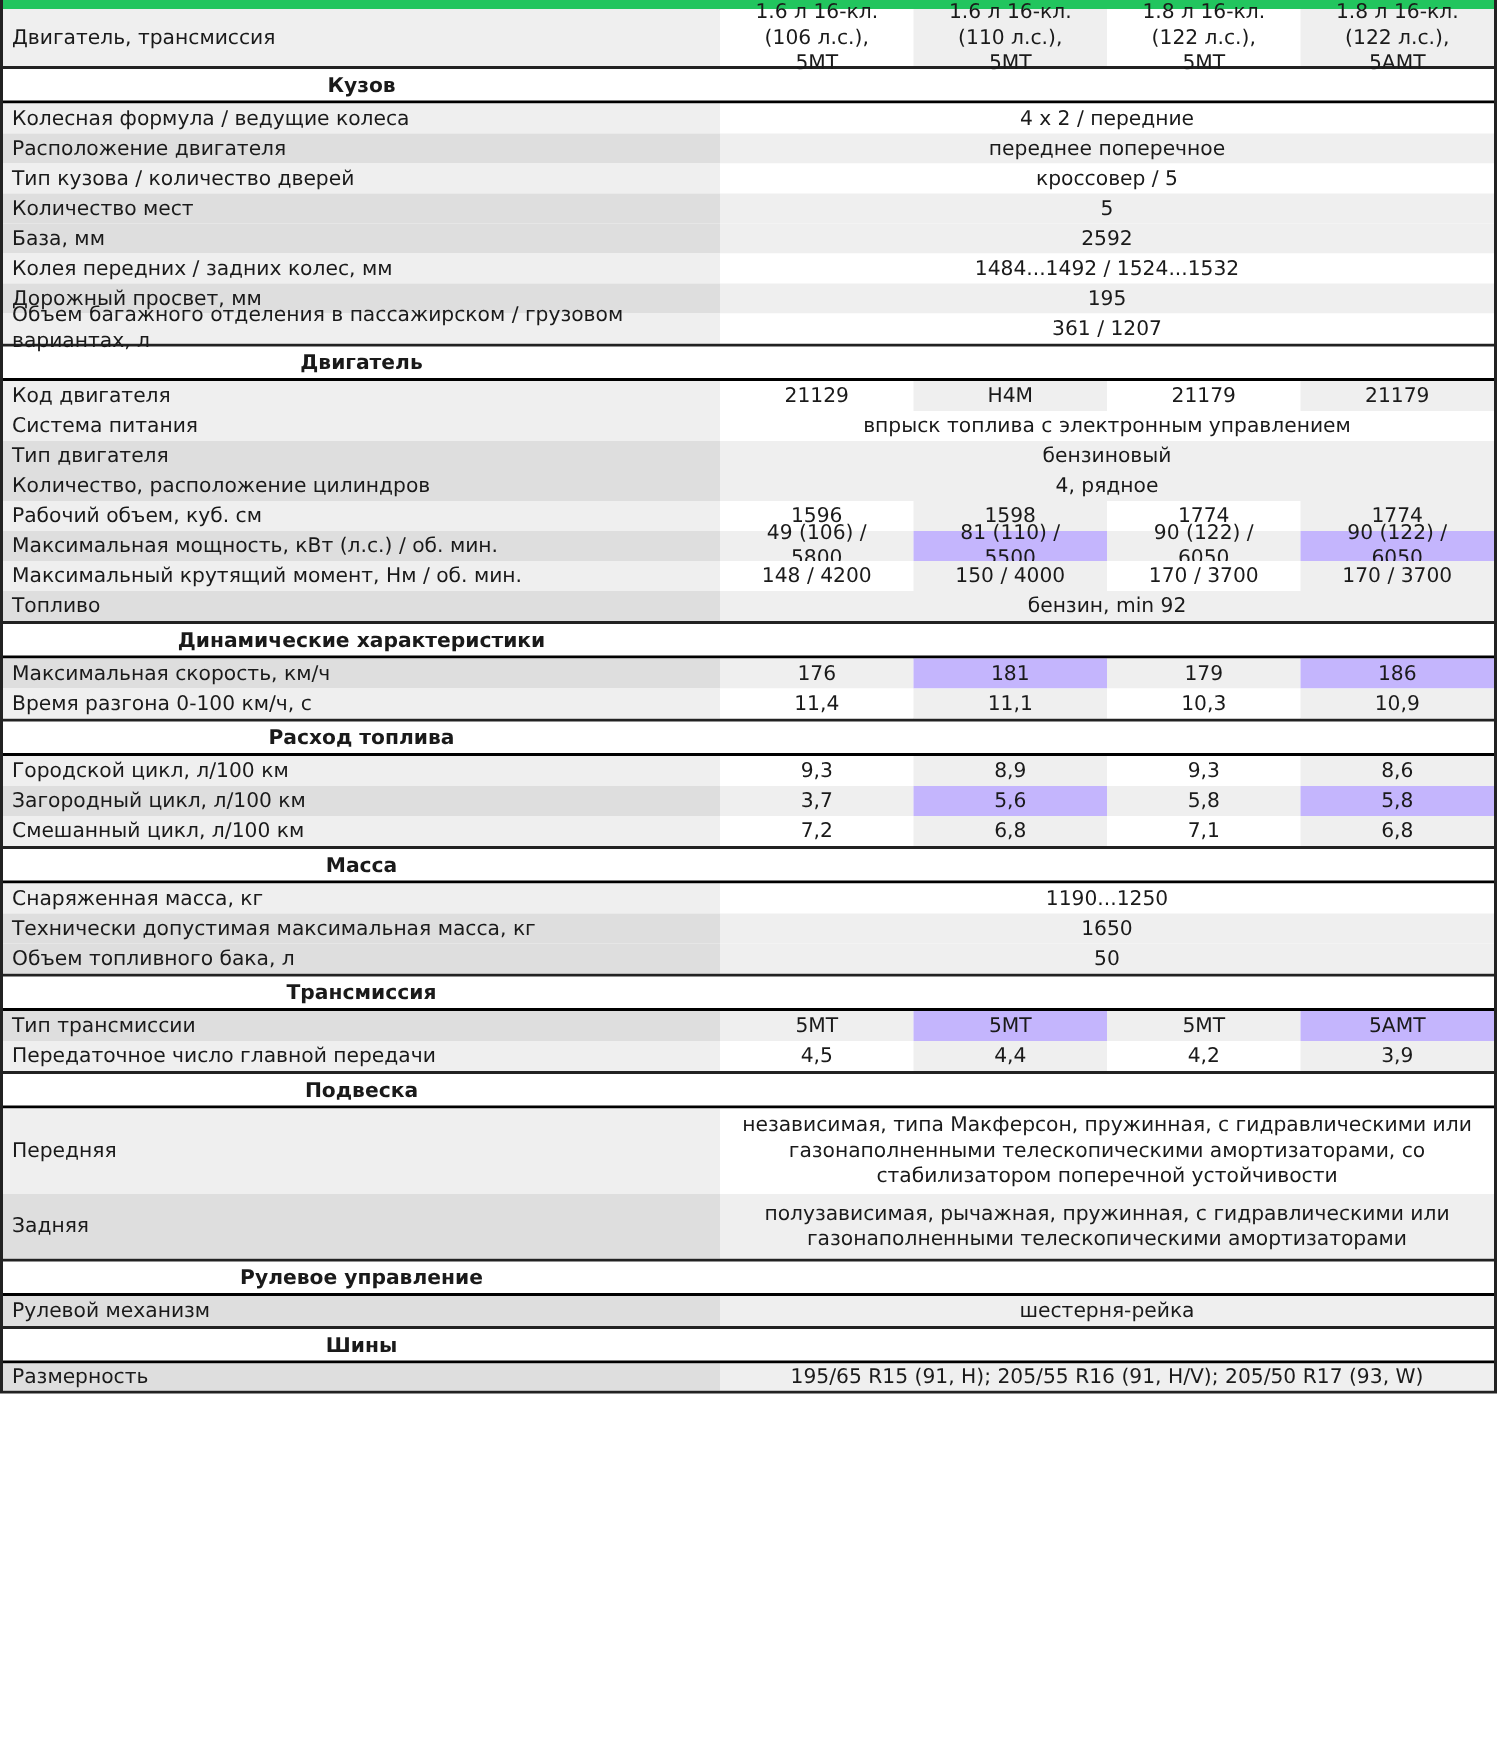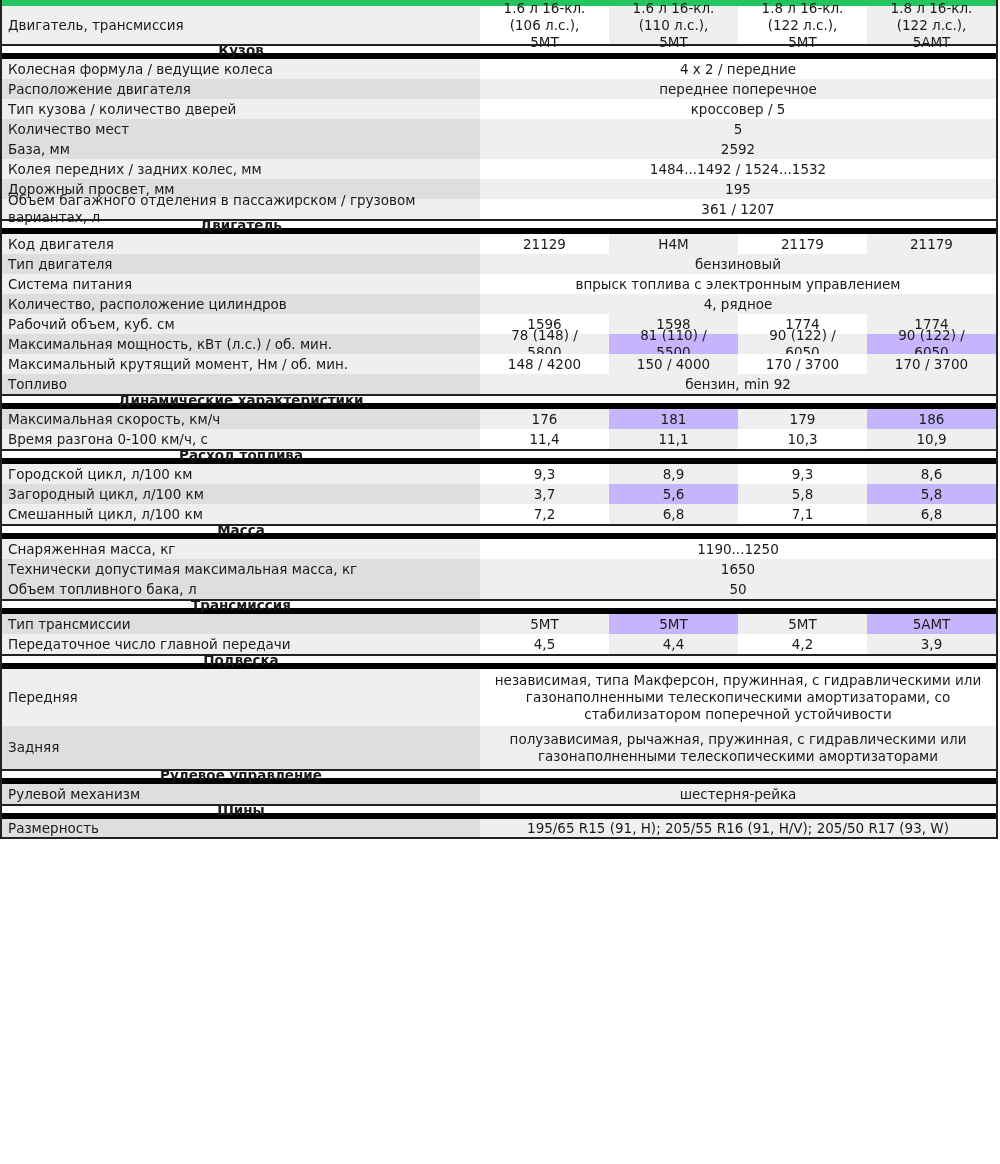--- a/index.html
+++ b/index.html
@@ -3,21 +3,21 @@
   <meta charset="utf-8">
   <style>
     html, body { margin: 0; padding: 0; background: #ffffff; }
     body { width: 1000px; height: 1164px; overflow: hidden; font-family: "DejaVu Sans", sans-serif; font-size: 13.5px; color: #1a1a1a; }
     #spec { position: relative; width: 998px; border-left: 2px solid #222; border-right: 2px solid #222; box-sizing: border-box; }
     .row { display: flex; width: 100%; box-sizing: border-box; }
     .lbl { width: 478px; flex: 0 0 478px; padding: 0 6px; box-sizing: border-box; display: flex; align-items: center; line-height: 17px; }
     .vals { flex: 1; display: flex; }
     .v { flex: 1; display: flex; align-items: center; justify-content: center; text-align: center; line-height: 17px; padding: 0 16px; }
     .span { flex: 1; display: flex; align-items: center; justify-content: center; text-align: center; line-height: 17px; padding: 0 6px; }
-    .sec { height: 15px; border-top: 2px solid #222; border-bottom: 6px solid #000000; background: #fff; display: flex; align-items: center; box-sizing: border-box; }
+    .sec { height: 25px; border-top: 2px solid #222; border-bottom: 2px solid #000000; background: #fff; display: flex; align-items: center; box-sizing: border-box; }
     .sec .title { width: 478px; text-align: center; font-weight: bold; font-size: 13.5px; }
     .hdr { height: 44px; border-top: 6px solid #22c55e; background: #fff; }
     .hdr .lbl { background: #efefef; }
     .hdr .v { line-height: 17px; font-size: 13.5px; }
     .std { height: 20px; }
     .tall { height: 43px; }
     .tall3 { height: 57px; }
     .tall2 { height: 43px; }
     .bottom { border-bottom: 2px solid #222; }
     
@@ -84,44 +84,44 @@
   <div class="row std">
       <div class="lbl l-a">Код двигателя</div>
       <div class="vals">
     <div class="v w">21129</div>
         <div class="v g1">H4M</div>
         <div class="v w">21179</div>
         <div class="v g1">21179</div>
       </div>
     </div>
   <div class="row std">
+      <div class="lbl l-a">Система питания</div>
+      <div class="span w">впрыск топлива с электронным управлением</div>
+    </div>
+  <div class="row std">
       <div class="lbl l-b">Тип двигателя</div>
       <div class="span g1">бензиновый</div>
-    </div>
-  <div class="row std">
-      <div class="lbl l-a">Система питания</div>
-      <div class="span w">впрыск топлива с электронным управлением</div>
     </div>
   <div class="row std">
       <div class="lbl l-b">Количество, расположение цилиндров</div>
       <div class="span g1">4, рядное</div>
     </div>
   <div class="row std">
       <div class="lbl l-a">Рабочий объем, куб. см</div>
       <div class="vals">
     <div class="v w">1596</div>
         <div class="v g1">1598</div>
         <div class="v w">1774</div>
         <div class="v g1">1774</div>
       </div>
     </div>
   <div class="row std">
       <div class="lbl l-b">Максимальная мощность, кВт (л.с.) / об. мин.</div>
       <div class="vals">
-    <div class="v g1">78 (148) / 5800</div>
+    <div class="v g1">49 (106) / 5800</div>
         <div class="v g2">81 (110) / 5500</div>
         <div class="v g1">90 (122) / 6050</div>
         <div class="v g2">90 (122) / 6050</div>
       </div>
     </div>
   <div class="row std">
       <div class="lbl l-a">Максимальный крутящий момент, Нм / об. мин.</div>
       <div class="vals">
     <div class="v w">148 / 4200</div>
         <div class="v g1">150 / 4000</div>

